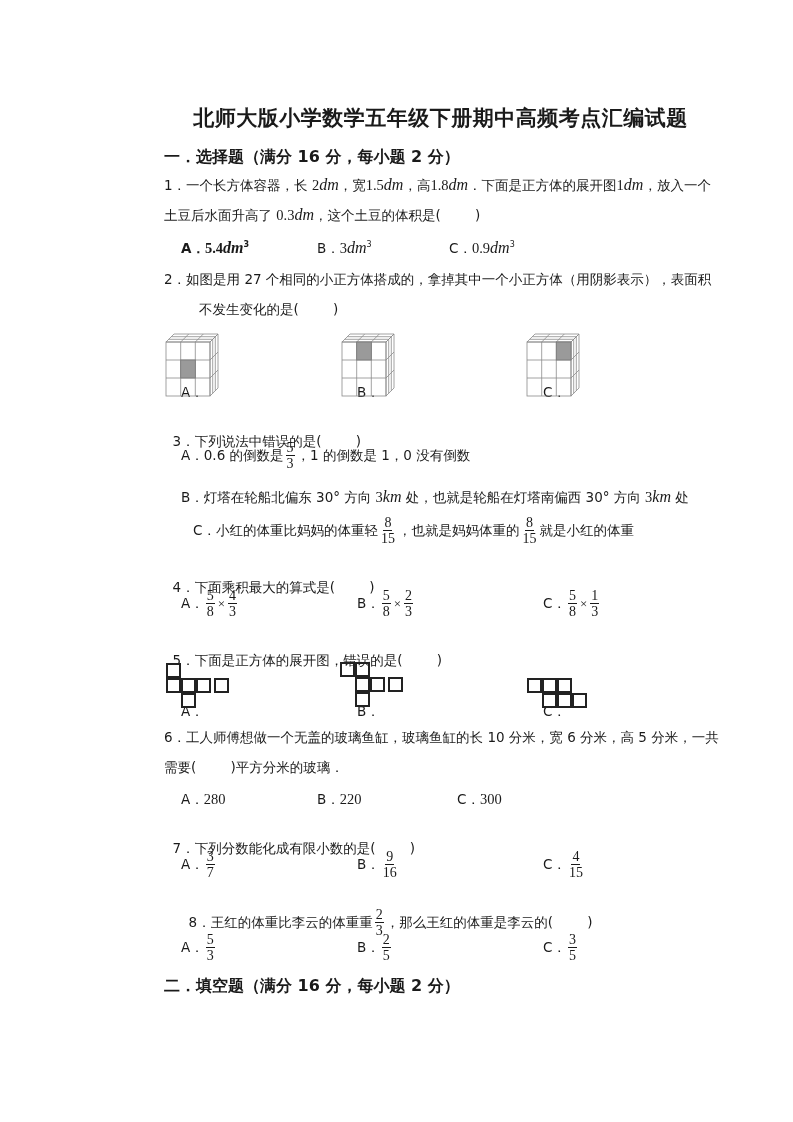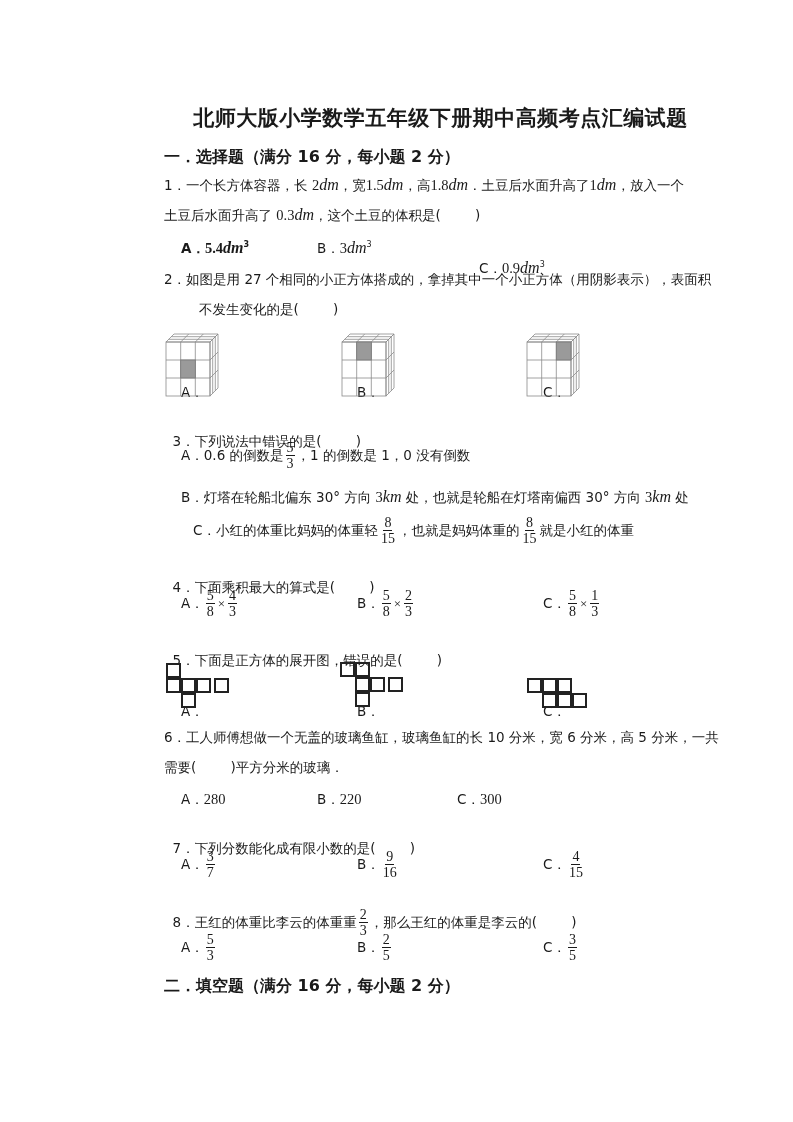--- a/index.html
+++ b/index.html
@@ -24,32 +24,32 @@
   .cube svg { display: block; }
 </style>
 </head>
 <body>
 
 <div class="abs title">北师大版小学数学五年级下册期中高频考点汇编试题</div>
 
 <div class="abs section" style="left:120px; top:147px;">一．选择题（满分 16 分，每小题 2 分）</div>
 
 <div class="abs q" style="left:120px; top:176px;">
-  <span>1．</span><span>一个长方体容器，长 </span><span class="num">2</span><i class="u">dm</i><span>，宽</span><span class="num">1.5</span><i class="u">dm</i><span>，高</span><span class="num">1.8</span><i class="u">dm</i><span>．土豆后水面升高了</span><span class="num">1</span><i class="u">dm</i><span>，放入一个</span>
+  <span>1．</span><span>一个长方体容器，长 </span><span class="num">2</span><i class="u">dm</i><span>，宽</span><span class="num">1.5</span><i class="u">dm</i><span>，高</span><span class="num">1.8</span><i class="u">dm</i><span>．下面是正方体的展开图</span><span class="num">1</span><i class="u">dm</i><span>，放入一个</span>
 </div>
 <div class="abs q" style="left:120px; top:206px;">
   <span>土豆后水面升高了 </span><span class="num">0.3</span><i class="u">dm</i><span>，这个土豆的体积是(</span><span style="white-space:pre">        </span><span>)</span>
 </div>
 <div class="abs opt" style="left:137px; top:239px;font-weight:bold;">
   <span>A．</span><span class="num">5.4</span><i class="u">dm</i><sup>3</sup>
 </div>
 <div class="abs opt" style="left:273px; top:239px;">
   <span>B．</span><span class="num">3</span><i class="u">dm</i><sup>3</sup>
 </div>
-<div class="abs opt" style="left:435px; top:239px;margin-top:20px;">
+<div class="abs opt" style="left:405px; top:239px;">
   <span>C．</span><span class="num">0.9</span><i class="u">dm</i><sup>3</sup>
 </div>
 
 <div class="abs q" style="left:120px; top:270px;">
   <span>2．</span><span>如图是用 27 个相同的小正方体搭成的，拿掉其中一个小正方体（用阴影表示），表面积</span>
 </div>
 <div class="abs q" style="left:155px; top:300px; white-space:pre;">不发生变化的是(        )</div>
 
 <div class="abs opt" style="left:137px; top:384px;">A．</div>
 <div class="fig cube" style="left:160px; top:332px;">
@@ -239,21 +239,21 @@
       <span class="d">16</span>
     </span>
 </div>
 <div class="abs opt" style="left:499px; top:849px;">
   <span style="vertical-align:middle">C．</span><span class="frac">
       <span class="n">4</span>
       <span class="d">15</span>
     </span>
 </div>
 
-<div class="abs q" style="left:120px; top:889px; white-space:pre;">
+<div class="abs q" style="left:136px; top:889px; white-space:pre;">
   <span>8．</span><span>王红的体重比李云的体重重</span><span class="frac"><span class="n">2</span><span class="d">3</span></span><span>，那么王红的体重是李云的(        )</span>
 </div>
 <div class="abs opt" style="left:137px; top:932px;">
   <span style="vertical-align:middle">A．</span><span class="frac">
       <span class="n">5</span>
       <span class="d">3</span>
     </span>
 </div>
 <div class="abs opt" style="left:313px; top:932px;">
   <span style="vertical-align:middle">B．</span><span class="frac">

